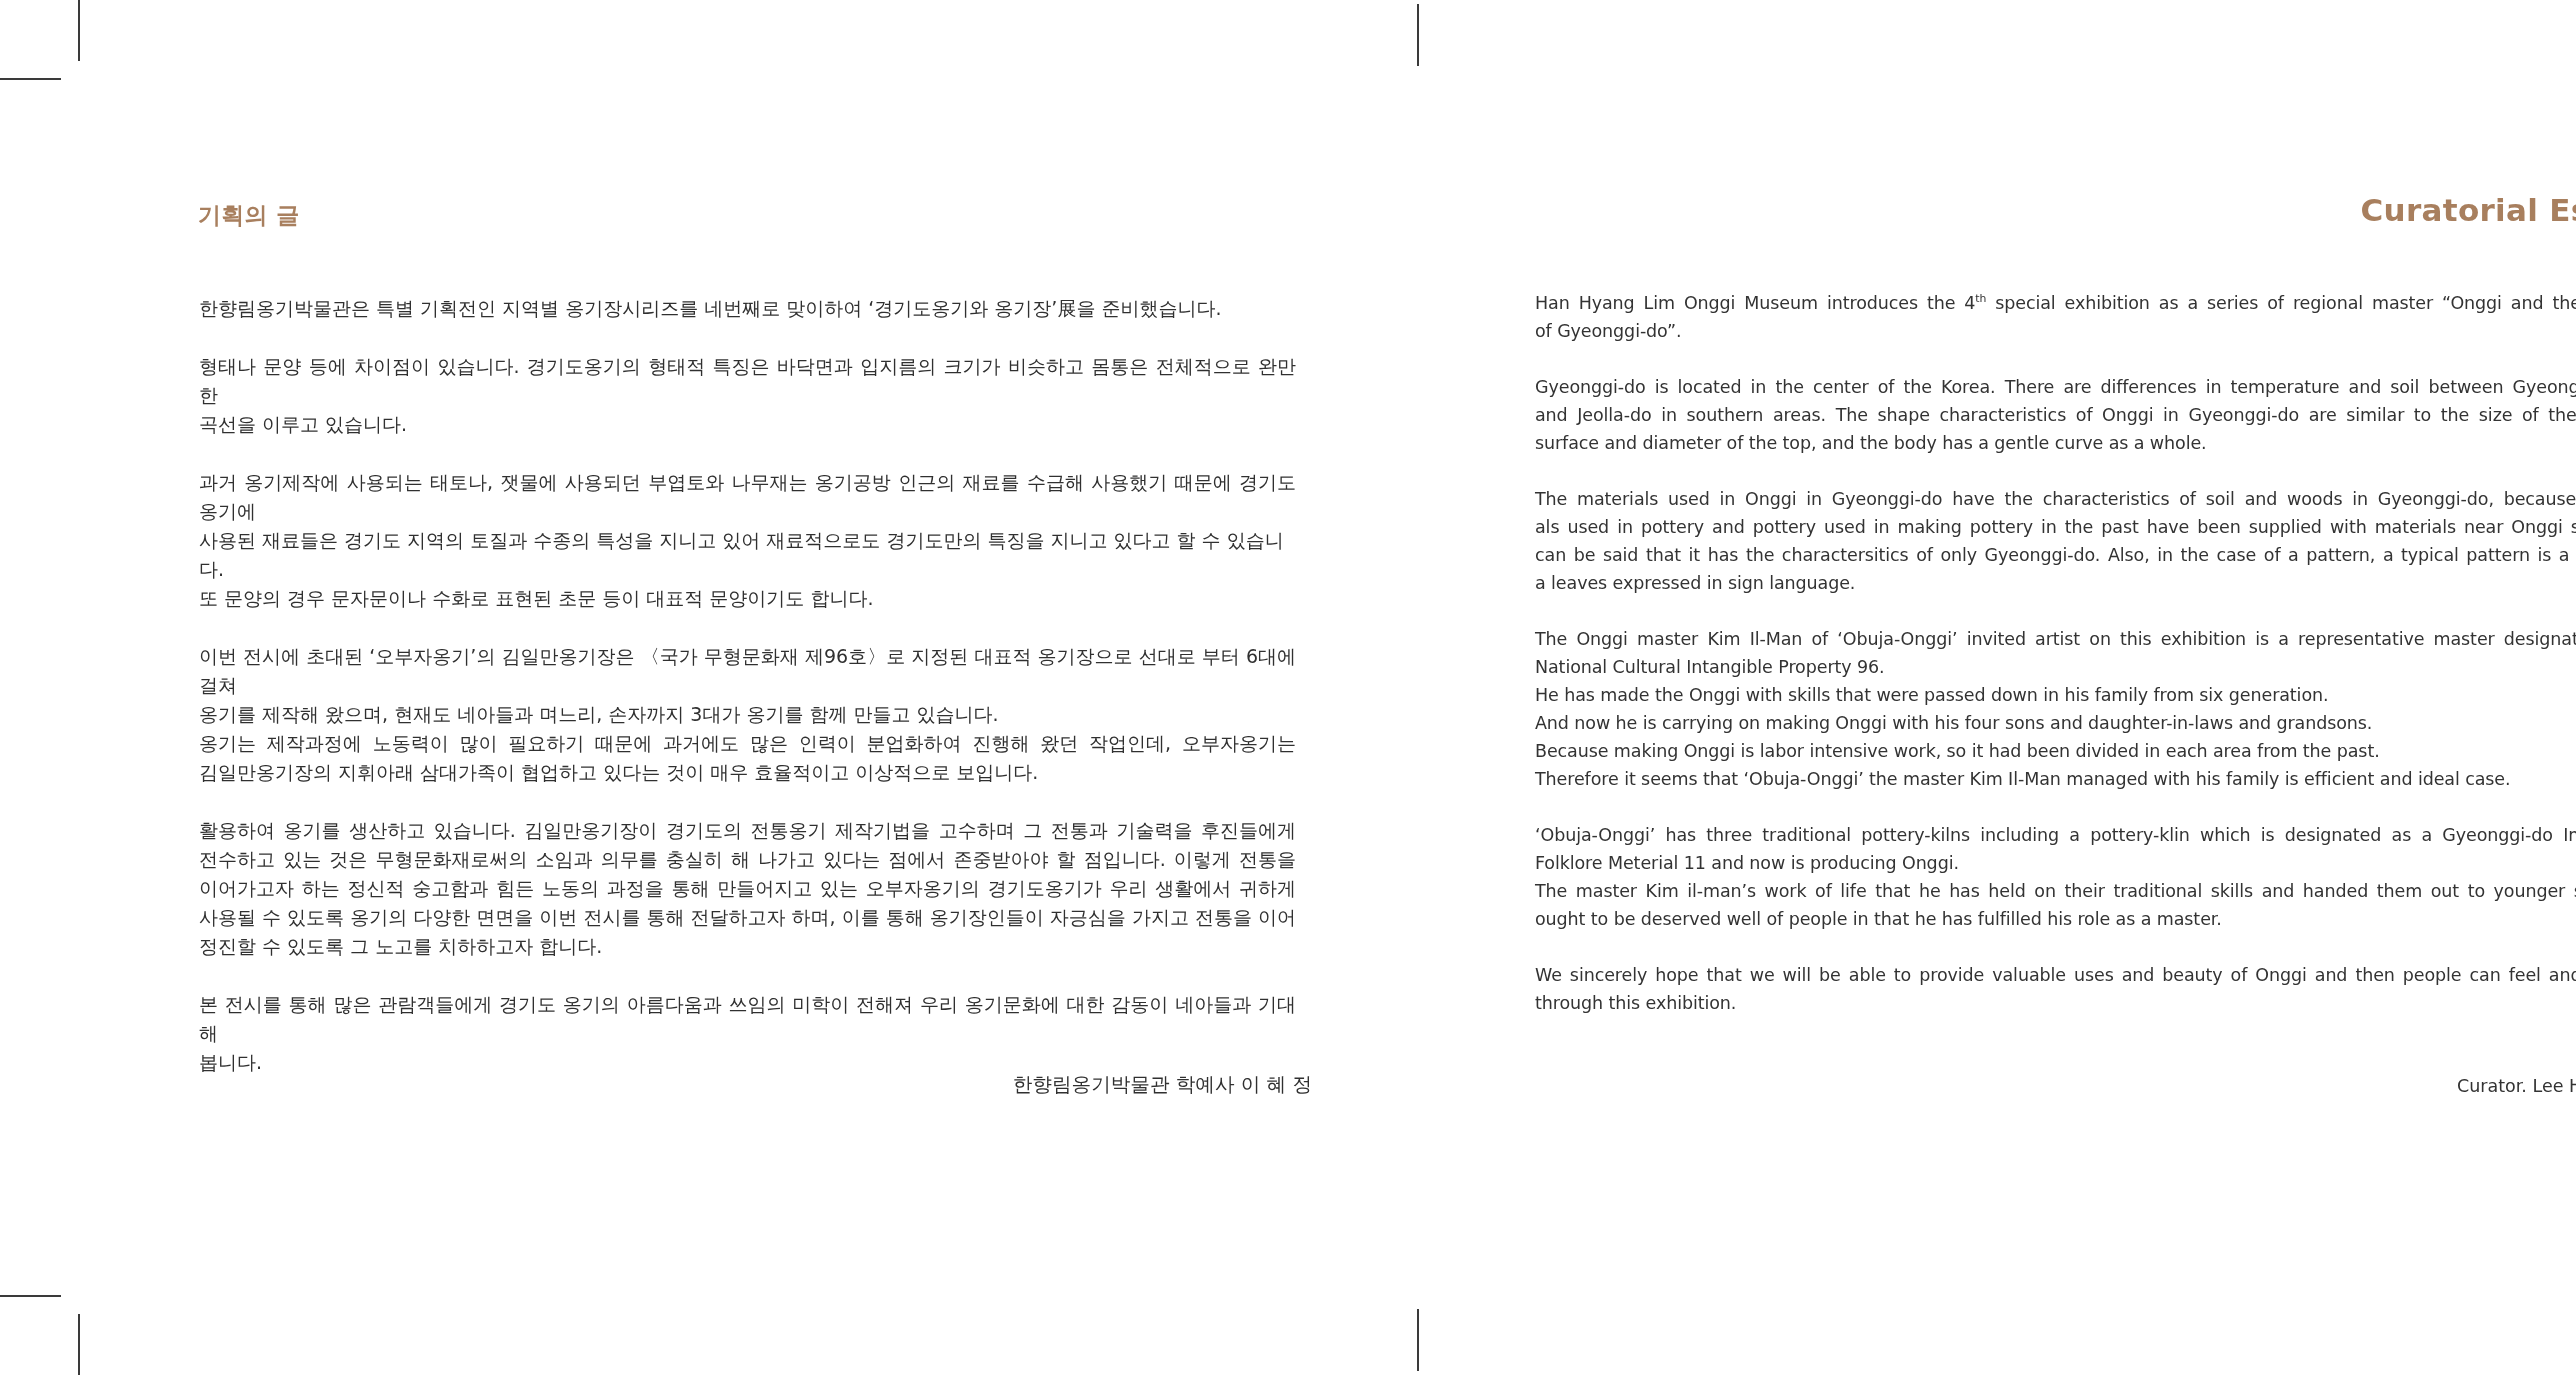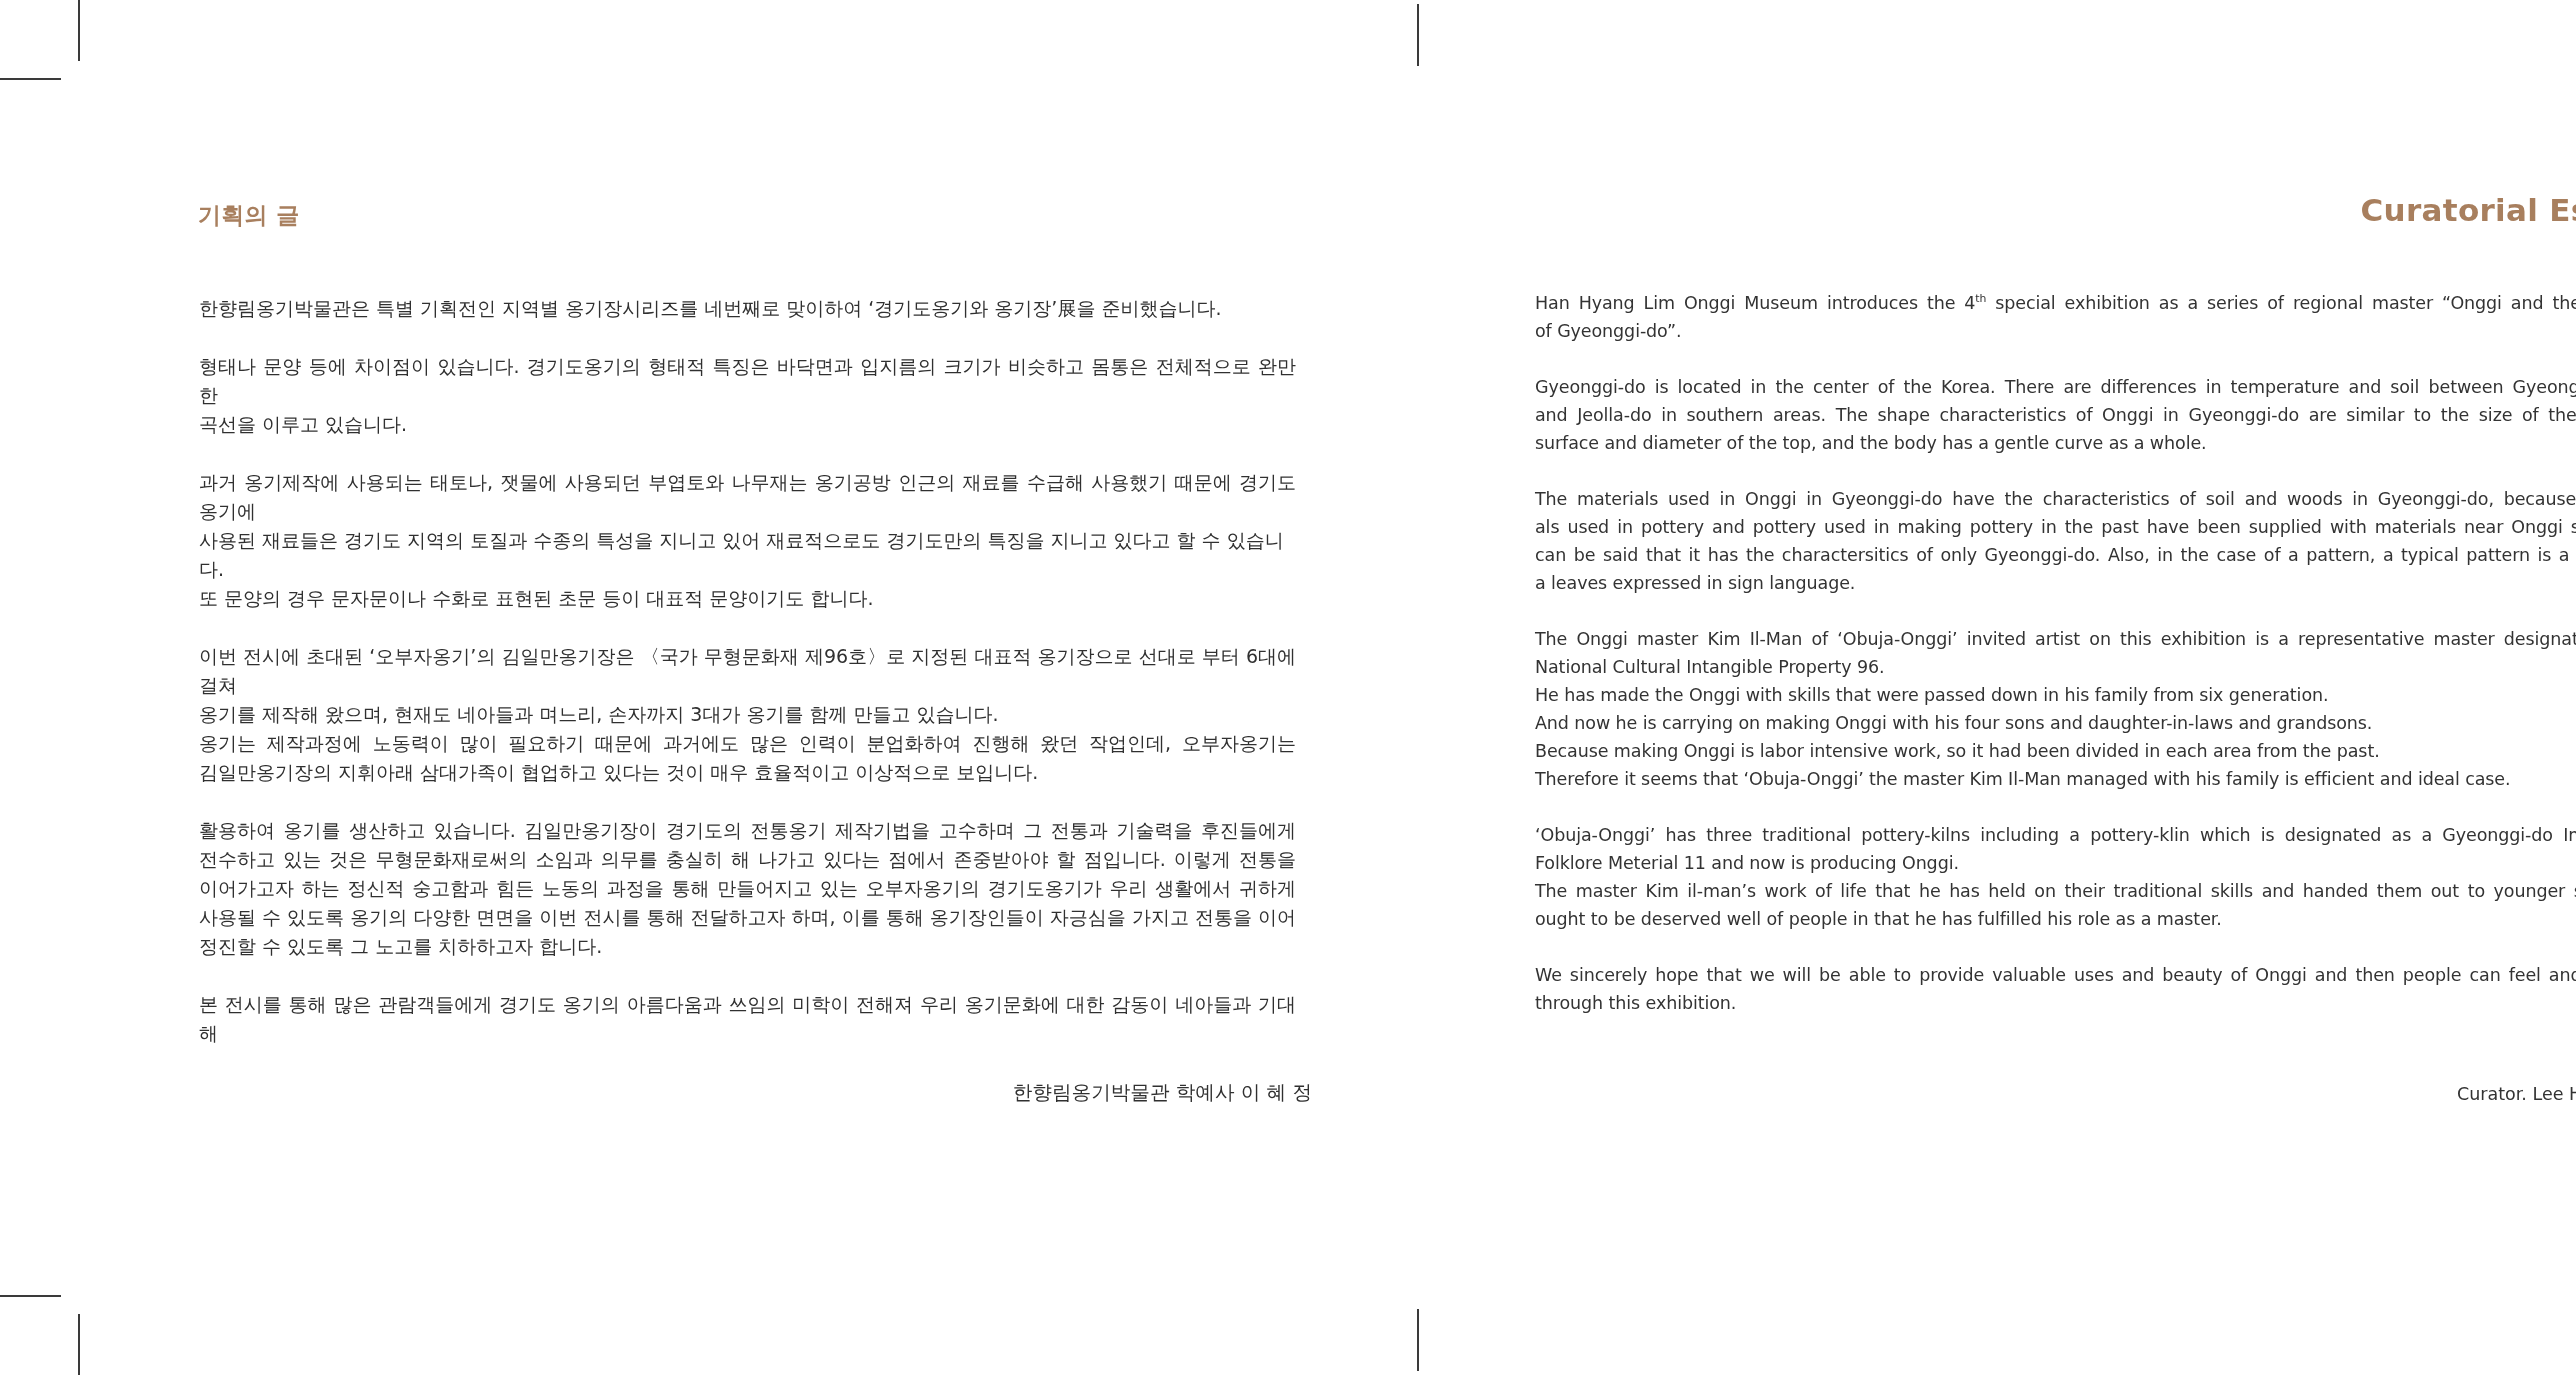--- a/index.html
+++ b/index.html
@@ -34,21 +34,21 @@
     font-size: 17.5px; line-height: 28px;
     letter-spacing: -0.1px;
     color: #333333;
   }
   #left-body .para  { margin: 0 16px 29px 0; }
   #right-body .para { margin: 0 0 28px 0; }
   .block { margin: 0; }
   .line { white-space: normal; }
   .line.just { text-align: justify; text-align-last: justify; }
   sup { font-size: 62%; line-height: 0; }
-  .signature { position: absolute; color: #303030; text-align: right; margin-top: 8px; }
+  .signature { position: absolute; color: #303030; text-align: right; }
   #left-signature {
     left: 199px; top: 1071px; width: 1113px;
     font-size: 19.6px;
   }
   #right-signature {
     left: 1535px; top: 1076px; width: 1114px;
     font-size: 17.5px; color: #333333;
   }
 </style>
 </head>
@@ -100,20 +100,21 @@
         <div class="line just">활용하여 옹기를 생산하고 있습니다. 김일만옹기장이 경기도의 전통옹기 제작기법을 고수하며 그 전통과 기술력을 후진들에게</div>
         <div class="line just">전수하고 있는 것은 무형문화재로써의 소임과 의무를 충실히 해 나가고 있다는 점에서 존중받아야 할 점입니다. 이렇게 전통을</div>
         <div class="line just">이어가고자 하는 정신적 숭고함과 힘든 노동의 과정을 통해 만들어지고 있는 오부자옹기의 경기도옹기가 우리 생활에서 귀하게</div>
         <div class="line just">사용될 수 있도록 옹기의 다양한 면면을 이번 전시를 통해 전달하고자 하며, 이를 통해 옹기장인들이 자긍심을 가지고 전통을 이어</div>
         <div class="line">정진할 수 있도록 그 노고를 치하하고자 합니다.</div>
       </div>
     </div>
     <div class="para">
       <div class="block">
         <div class="line just">본 전시를 통해 많은 관람객들에게 경기도 옹기의 아름다움과 쓰임의 미학이 전해져 우리 옹기문화에 대한 감동이 네아들과 기대해</div>
+        <div class="line">봅니다.</div>
       </div>
     </div>
   </div>
 <div id="left-signature" class="signature">한향림옹기박물관 학예사 이 혜 정</div>
 
 <div id="right-title" class="page-title">Curatorial Essay</div>
 <div id="right-body" class="essay-body">
     <div class="para">
       <div class="block">
         <div class="line just">Han Hyang Lim Onggi Museum introduces the 4<sup>th</sup> special exhibition as a series of regional master “Onggi and the Master</div>

